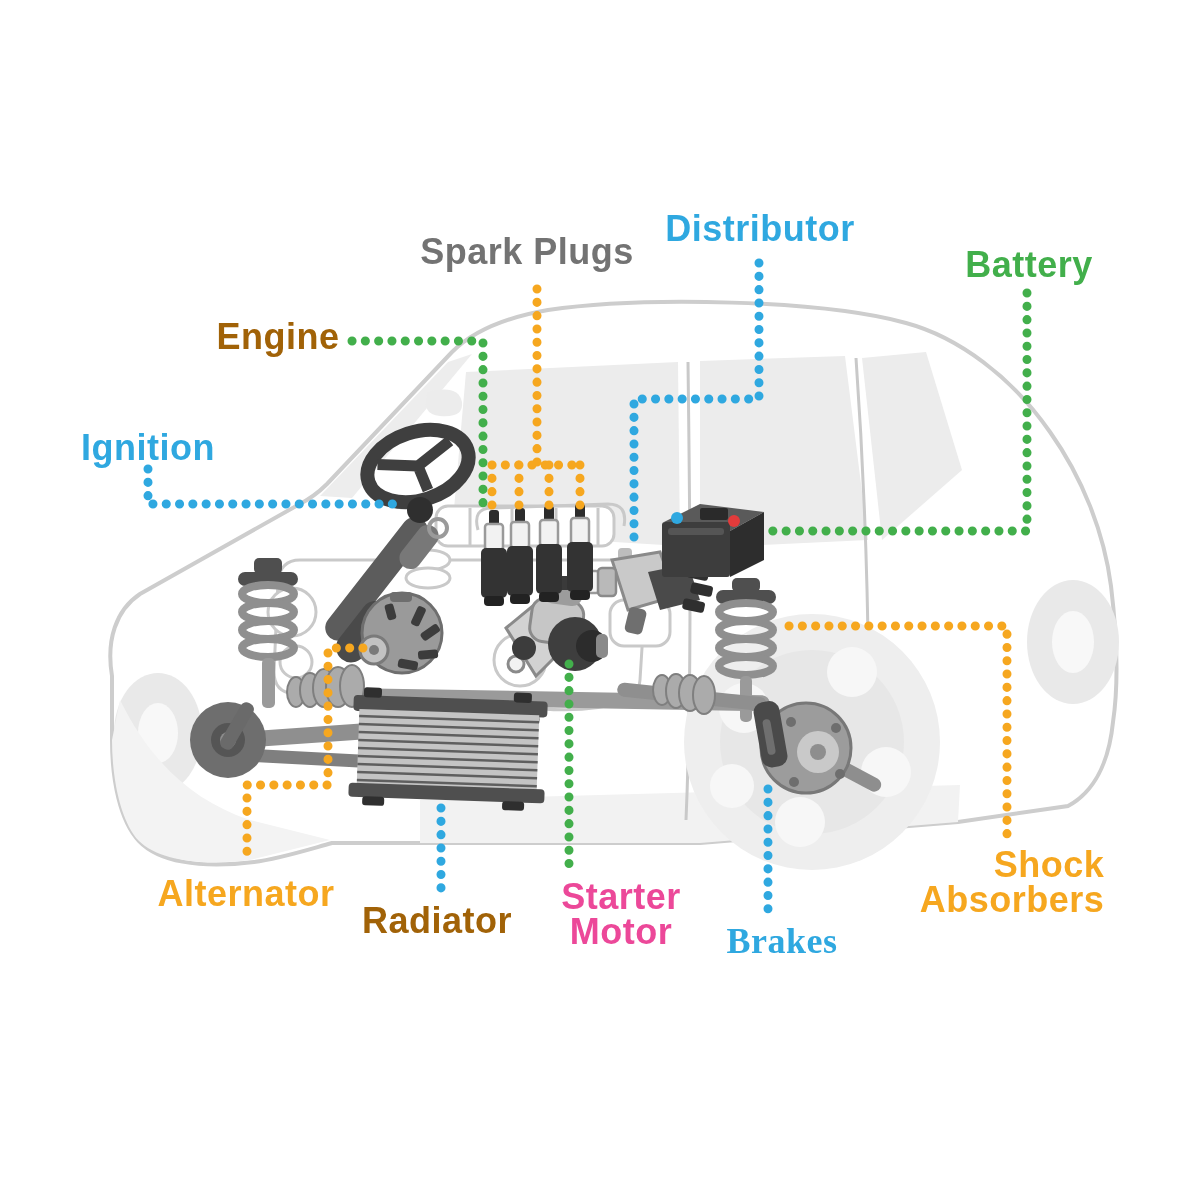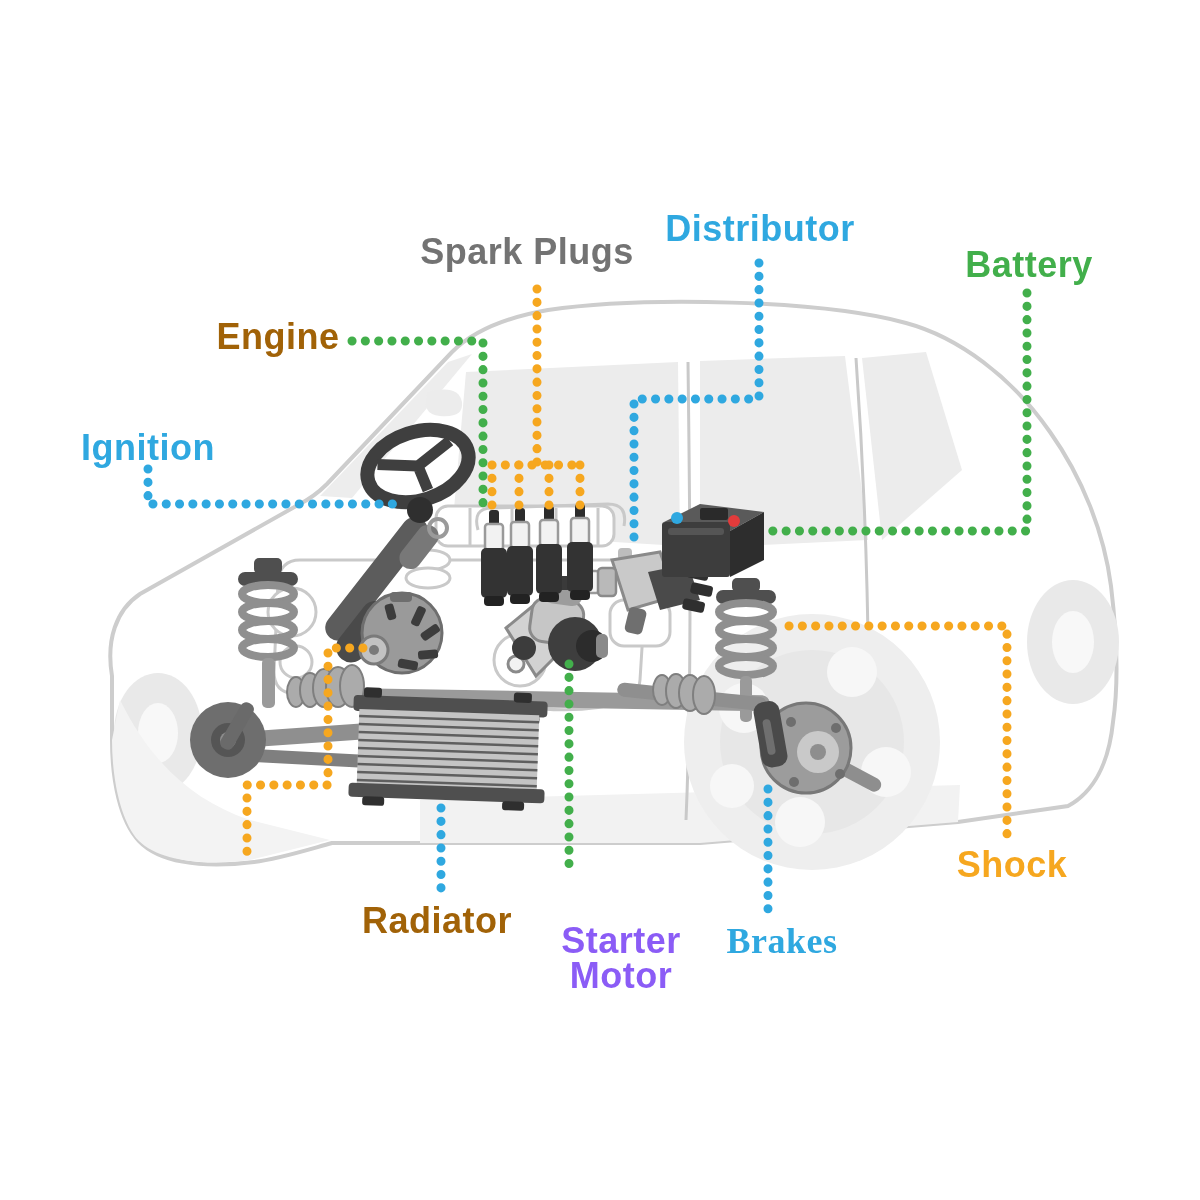--- a/index.html
+++ b/index.html
@@ -290,22 +290,24 @@
     <path class="leader c-blue" d="M768,789 V918"></path>
     <path class="leader c-orange" d="M789,626 H1007 V836"></path>
   </g>
 </svg>
 
   <div class="label" style="left: 278px; top: 320px; color: #a16207;"><span>Engine</span></div>
   <div class="label" style="left: 527px; top: 235px; color: #737373;"><span>Spark Plugs</span></div>
   <div class="label" style="left: 760px; top: 212px; color: rgb(47, 168, 224);"><span>Distributor</span></div>
   <div class="label" style="left: 1029px; top: 248px; color: rgb(66, 175, 75);"><span>Battery</span></div>
   <div class="label" style="left: 148px; top: 423px; color: rgb(47, 168, 224); margin-top: 8px;"><span>Ignition</span></div>
+  <div class="label" style="left: 246px; top: 877px; color: rgb(246, 167, 31);"><span>Alternator</span></div>
   <div class="label" style="left: 437px; top: 904px; color: #a16207;"><span>Radiator</span></div>
-  <div class="label two-line" style="left: 621px; top: 880px; color: #8b5cf6; margin-top: 44px;">
+  <div class="label two-line" style="left: 621px; top: 880px; color: #ec4899;">
     <div>Starter</div>
     <div>Motor</div>
   </div>
   <div class="label" style="left: 782px; top: 924px; color: rgb(47, 168, 224); font-family: Liberation Serif, serif;"><span>Brakes</span></div>
   <div class="label two-line" style="left: 1012px; top: 848px; color: rgb(246, 167, 31); text-align: right;">
     <div>Shock</div>
+    <div>Absorbers</div>
   </div>
 </div>
 
 </body></html>

